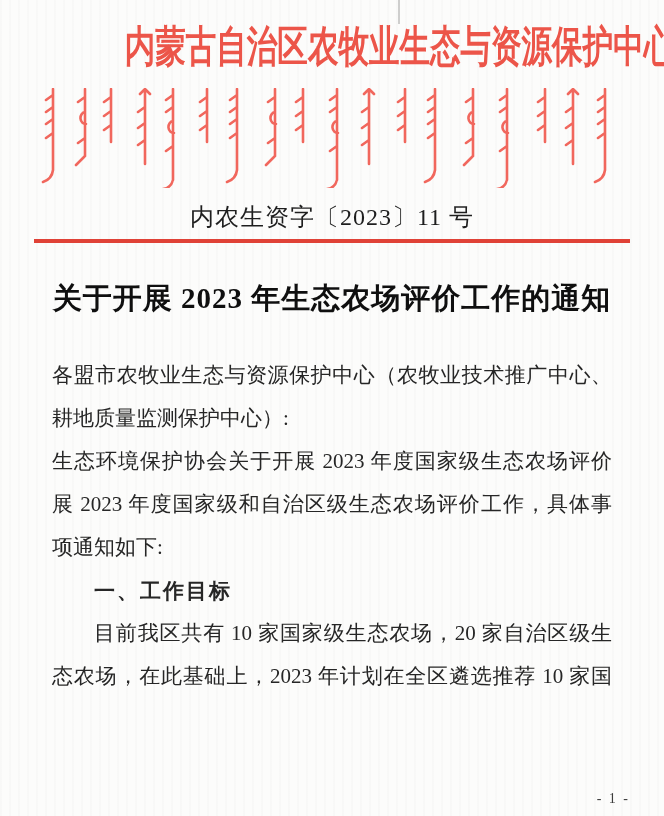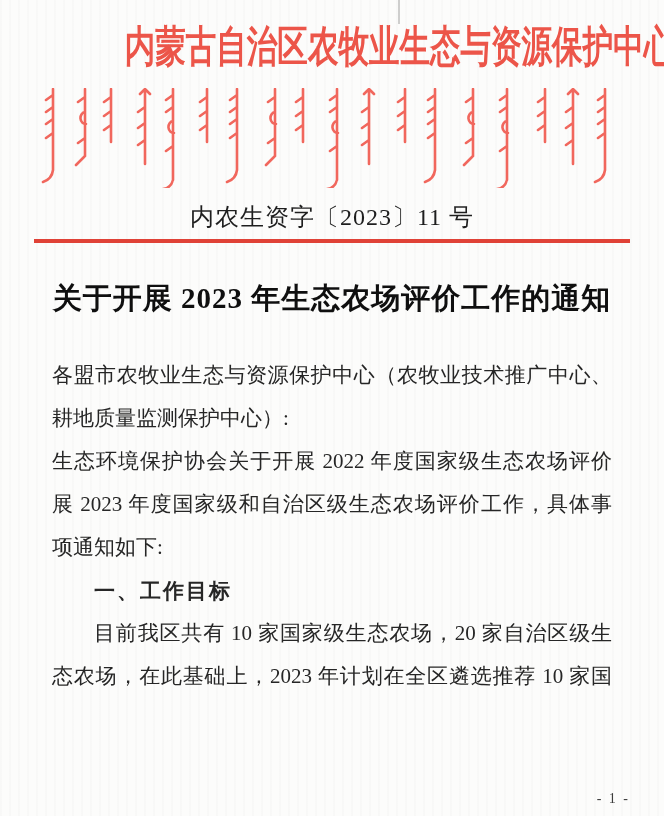--- a/index.html
+++ b/index.html
@@ -166,21 +166,21 @@
 
   <div class="doc-number">内农生资字〔2023〕11 号</div>
 
   <div class="divider"></div>
 
   <div class="doc-title">关于开展 2023 年生态农场评价工作的通知</div>
 
   <div class="body-lines">
       <div class="line justify">各盟市农牧业生态与资源保护中心（农牧业技术推广中心、</div>
       <div class="line">耕地质量监测保护中心）:</div>
-      <div class="line justify">生态环境保护协会关于开展 2022 年度国家级生态农场评价</div>
+      <div class="line justify">生态环境保护协会关于开展 2023 年度国家级生态农场评价</div>
       <div class="line justify">展 2023 年度国家级和自治区级生态农场评价工作，具体事</div>
       <div class="line">项通知如下:</div>
       <div class="line indent heading">一、工作目标</div>
       <div class="line justify indent">目前我区共有 10 家国家级生态农场，20 家自治区级生</div>
       <div class="line justify">态农场，在此基础上，2023 年计划在全区遴选推荐 10 家国</div>
     </div>
 
   <div class="page-number">- 1 -</div>
 
 </div>

